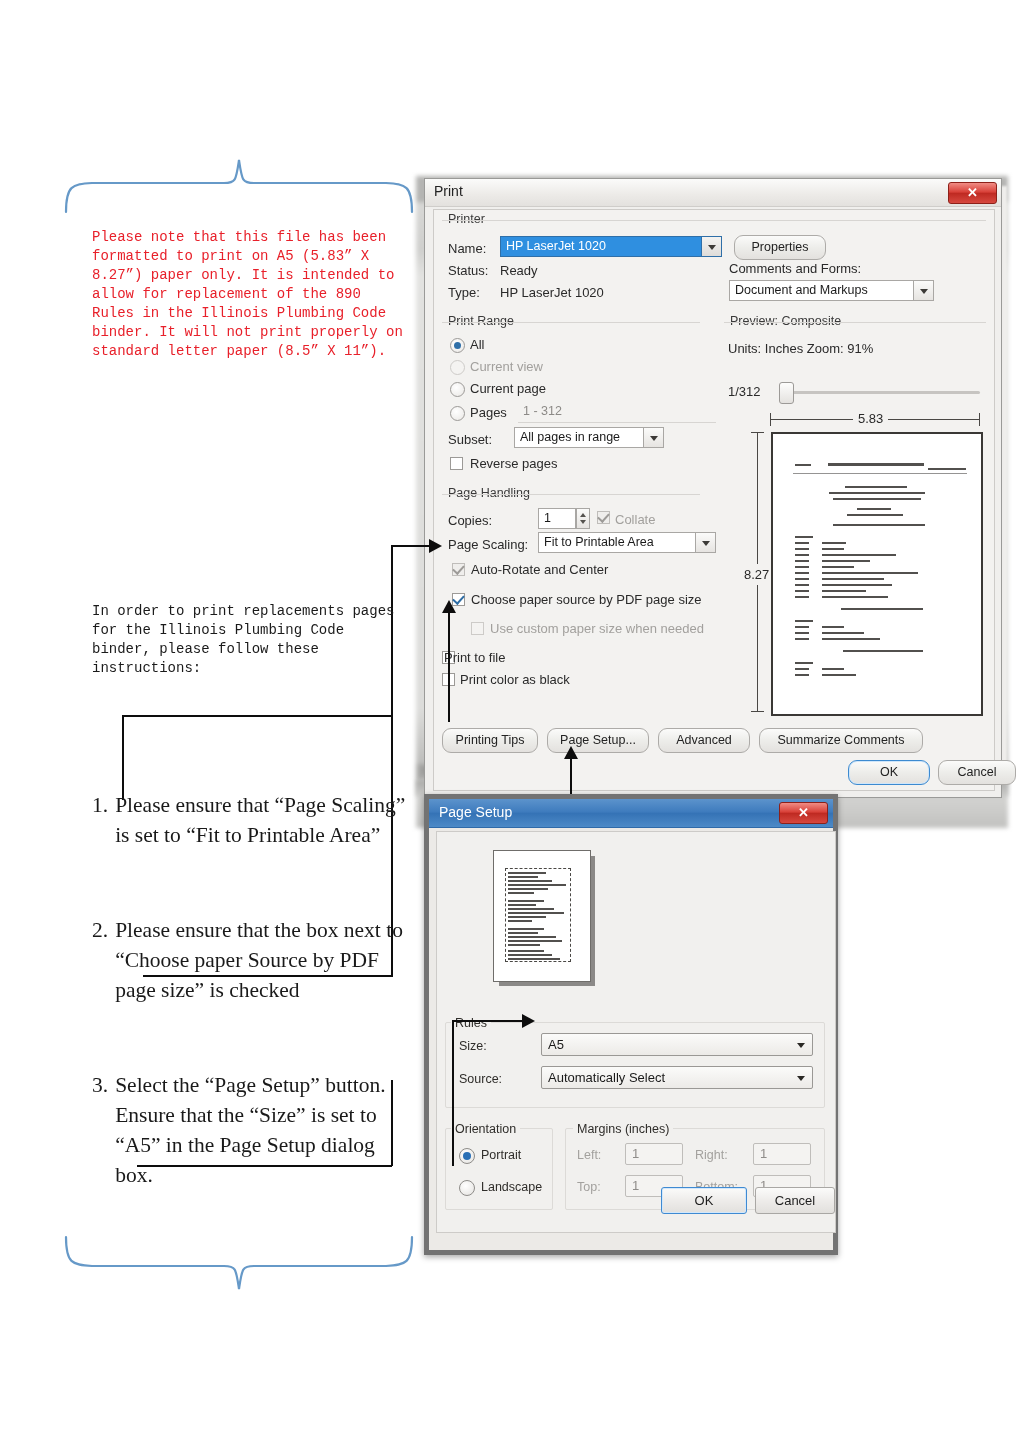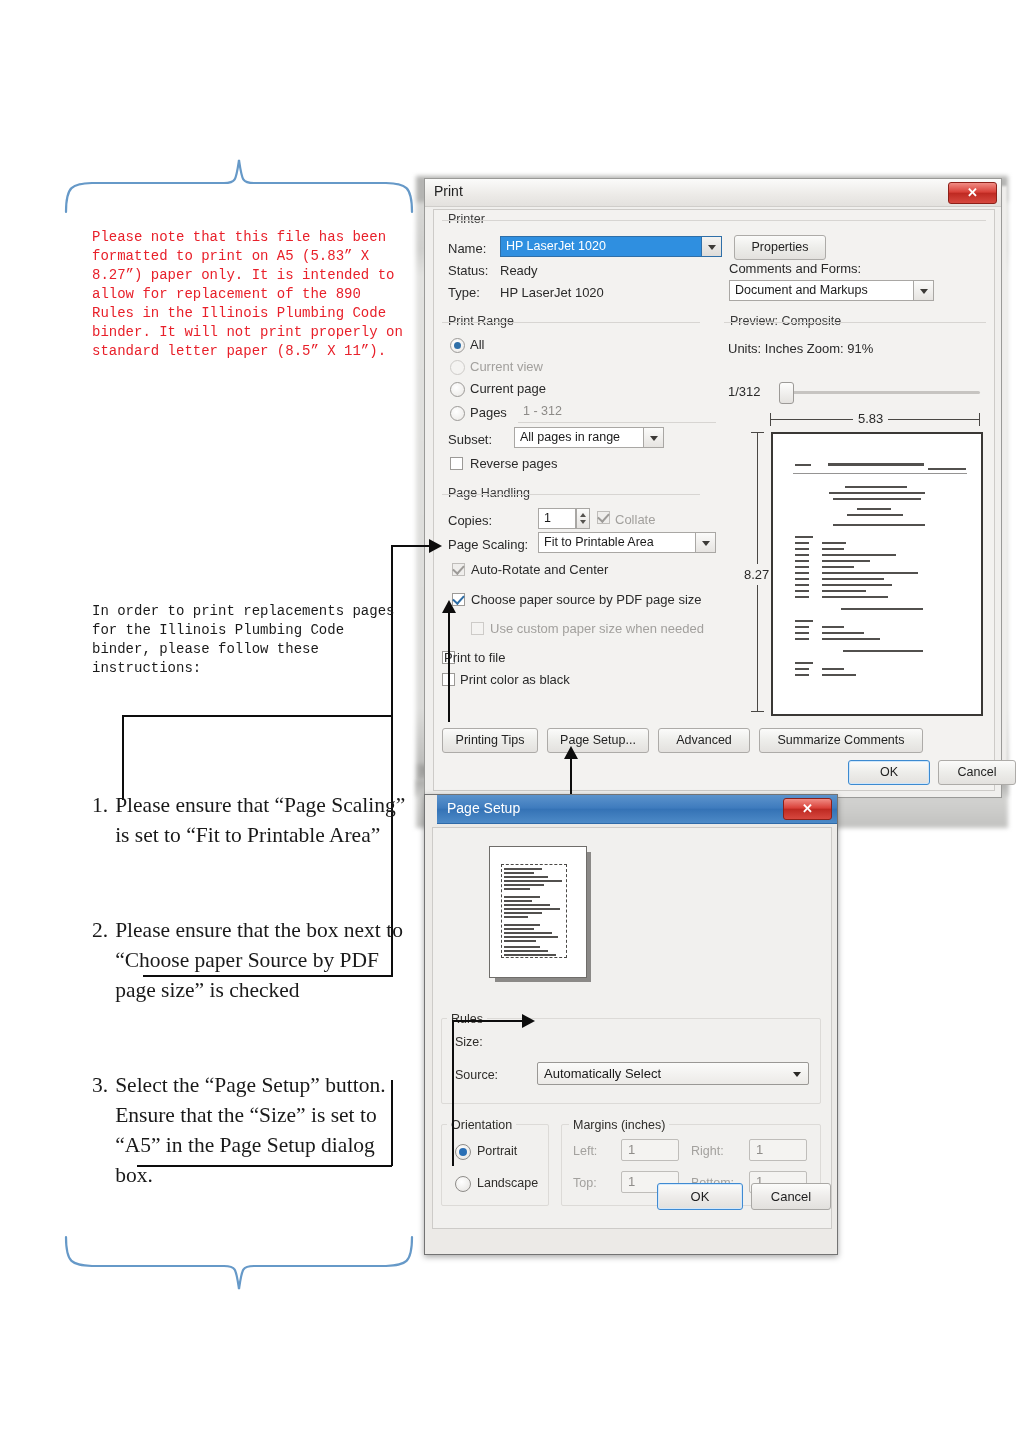--- a/index.html
+++ b/index.html
@@ -75,21 +75,21 @@
   .field.gray{background:#efeeec;color:#8c8a87;}
   .combo .caret{position:absolute;top:0;right:0;width:19px;height:100%;
                 background:linear-gradient(180deg,#fbfbfa,#e6e4e1);border-left:1px solid #a9a7a4;}
   .combo .caret:after{content:"";position:absolute;left:6px;top:8px;
                       border-left:4px solid transparent;border-right:4px solid transparent;
                       border-top:5px solid #3c3a37;}
   .combo.sel .caret{background:linear-gradient(180deg,#f4f3f1,#dedcd9);border-left:1px solid #2f6fa8;}
 
   .btn{position:absolute;box-sizing:border-box;height:25px;
        background:linear-gradient(180deg,#fbfbfa,#ededea 50%,#e3e1de);
-       border:1px solid #adaba8;border-radius:3px;font-size:12.5px;color:#232323;
+       border:1px solid #adaba8;border-radius:9px;font-size:12.5px;color:#232323;
        text-align:center;line-height:23px;font-family:"Liberation Sans",sans-serif;}
   .btn.primary{border:1px solid #3c8ad0;box-shadow:0 0 0 1px #cfe6fa inset;}
 
   .radio{position:absolute;width:13px;height:13px;border-radius:50%;
          border:1px solid #9c9a97;background:radial-gradient(circle at 40% 35%,#fff,#e9e7e4);}
   .radio.on:after{content:"";position:absolute;left:3px;top:3px;width:7px;height:7px;
                   border-radius:50%;background:#2f6fa8;}
   .radio.dim{border-color:#cdcbc8;background:#f4f3f1;}
 
   .chk{position:absolute;width:13px;height:13px;box-sizing:border-box;
@@ -113,22 +113,22 @@
   #pv-slider-thumb{position:absolute;width:13px;height:20px;border-radius:3px;
         background:linear-gradient(180deg,#fdfdfc,#e4e2df);border:1px solid #9c9a97;}
   .dimline{position:absolute;background:#4a4845;}
   .tick{position:absolute;background:#4a4845;}
   #paper-preview{position:absolute;background:#fff;border:2px solid #3a3835;}
   .docline{position:absolute;background:#2c2a27;opacity:.82;}
   .docline.lite{opacity:.5;}
 
   
   #pagesetup-dialog{left:424px;top:794px;width:414px;height:461px;
-                    background:#eceae7;border:1px solid #737373;
-                    box-shadow:0 2px 6px rgba(0,0,0,.35);padding-left:12px;}
+                    background:#eceae7;border:5px solid #737373;
+                    box-shadow:0 2px 6px rgba(0,0,0,.35);}
   #pagesetup-dialog .titlebar{height:28px;
       background:linear-gradient(180deg,#5c93cc 0%,#3f7cbe 45%,#3573b6 52%,#4d8ac7 100%);
       border-bottom:1px solid #2f6aa8;}
   #pagesetup-dialog .title{position:absolute;left:10px;top:5px;font-size:14px;color:#fff;}
   #ps-body{position:absolute;left:7px;top:32px;width:398px;height:400px;
            background:#f1f0ee;border:1px solid #cdcbc8;}
   #ps-thumb-shadow{position:absolute;background:#8b8987;}
   #ps-thumb{position:absolute;background:#fff;border:1px solid #6f6d6a;}
   #ps-thumb-dash{position:absolute;border:1px dashed #4a4845;}
   .pslbl{position:absolute;font-size:12.5px;color:#2f2d2a;font-family:"Liberation Sans",sans-serif;}
@@ -377,20 +377,24 @@
         <div class="docline" style="left:14px;top:93px;width:32px;height:2px;"></div>
         <div class="docline" style="left:14px;top:99px;width:36px;height:2px;"></div>
         <div class="docline" style="left:14px;top:103px;width:44px;height:2px;"></div>
         <div class="docline" style="left:14px;top:107px;width:52px;height:2px;"></div>
       </div>
 
       <div class="psgroup" style="left:8px;top:190px;width:380px;height:86px;"></div>
       <div class="psgrouplabel" style="left:14px;top:184px;">Rules</div>
 
       <span class="pslbl" style="left:22px;top:207px;">Size:</span>
+      <div class="psfield" style="left:104px;top:201px;width:272px;">
+        <span>A5</span>
+        <span class="caret"></span>
+      </div>
 
       <span class="pslbl" style="left:22px;top:240px;">Source:</span>
       <div class="psfield" style="left:104px;top:234px;width:272px;">
         <span>Automatically Select</span>
         <span class="caret"></span>
       </div>
 
       <div class="psgroup" style="left:8px;top:296px;width:108px;height:82px;"></div>
       <div class="psgrouplabel" style="left:14px;top:290px;">Orientation</div>
       <div class="psradio on" style="left:22px;top:316px;"></div>

